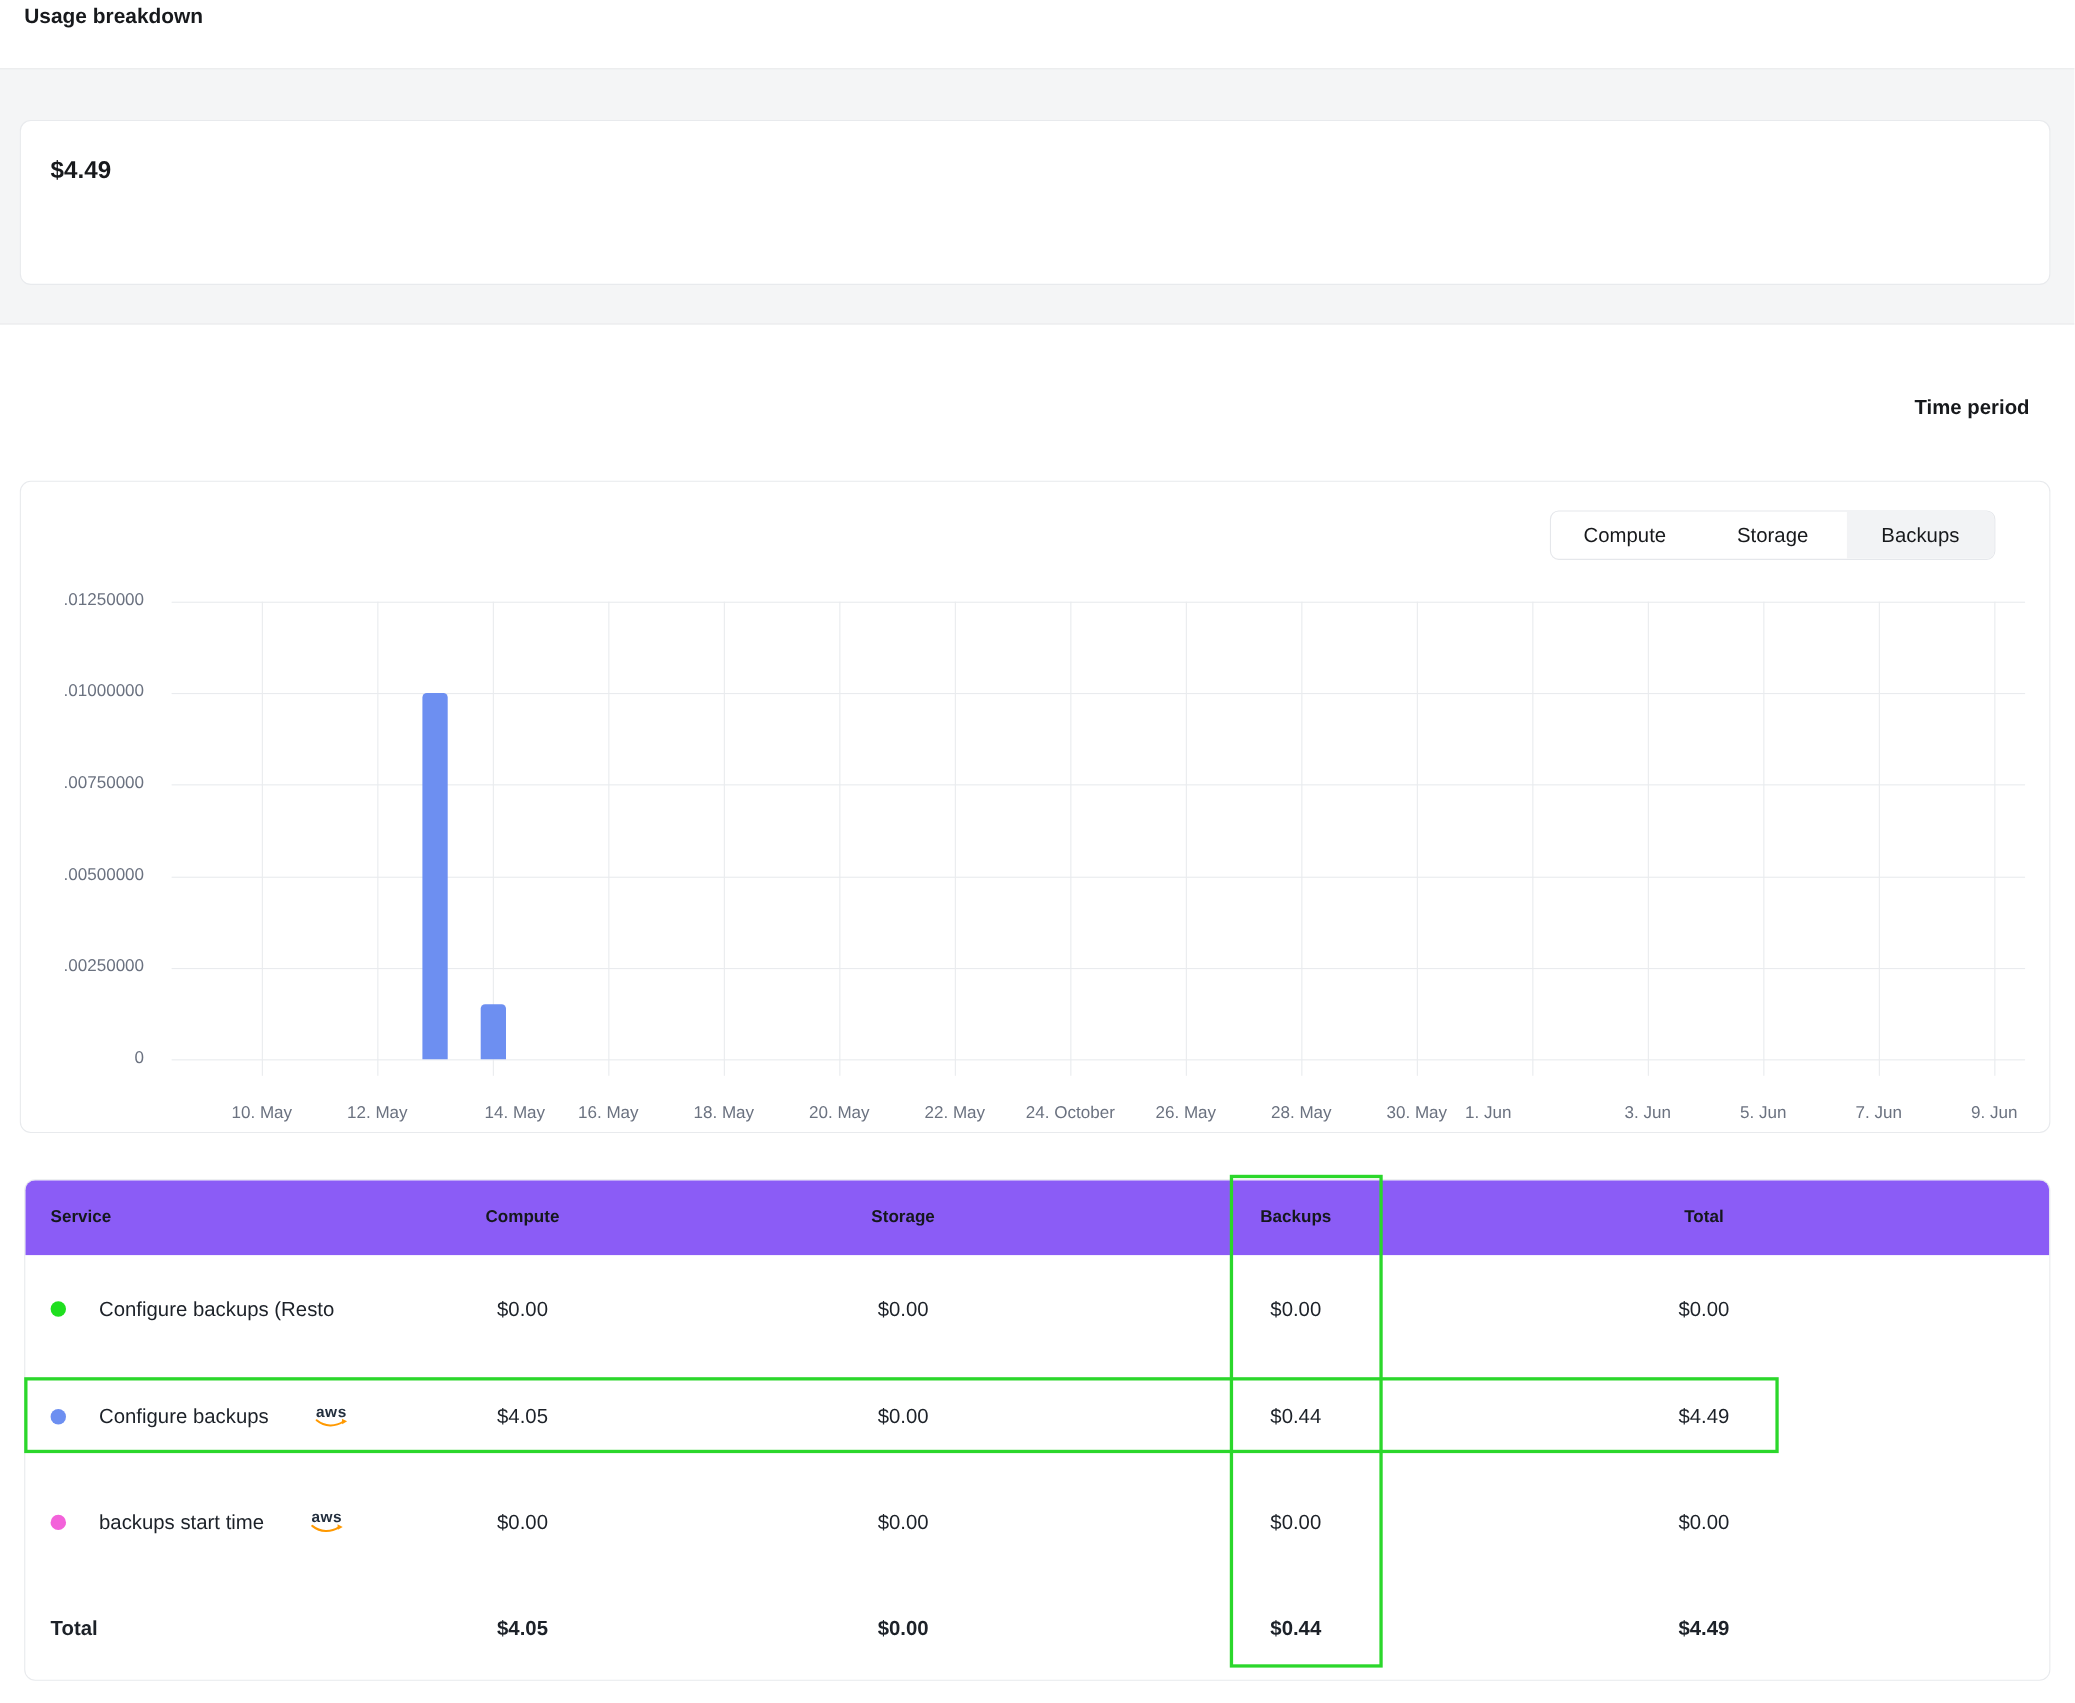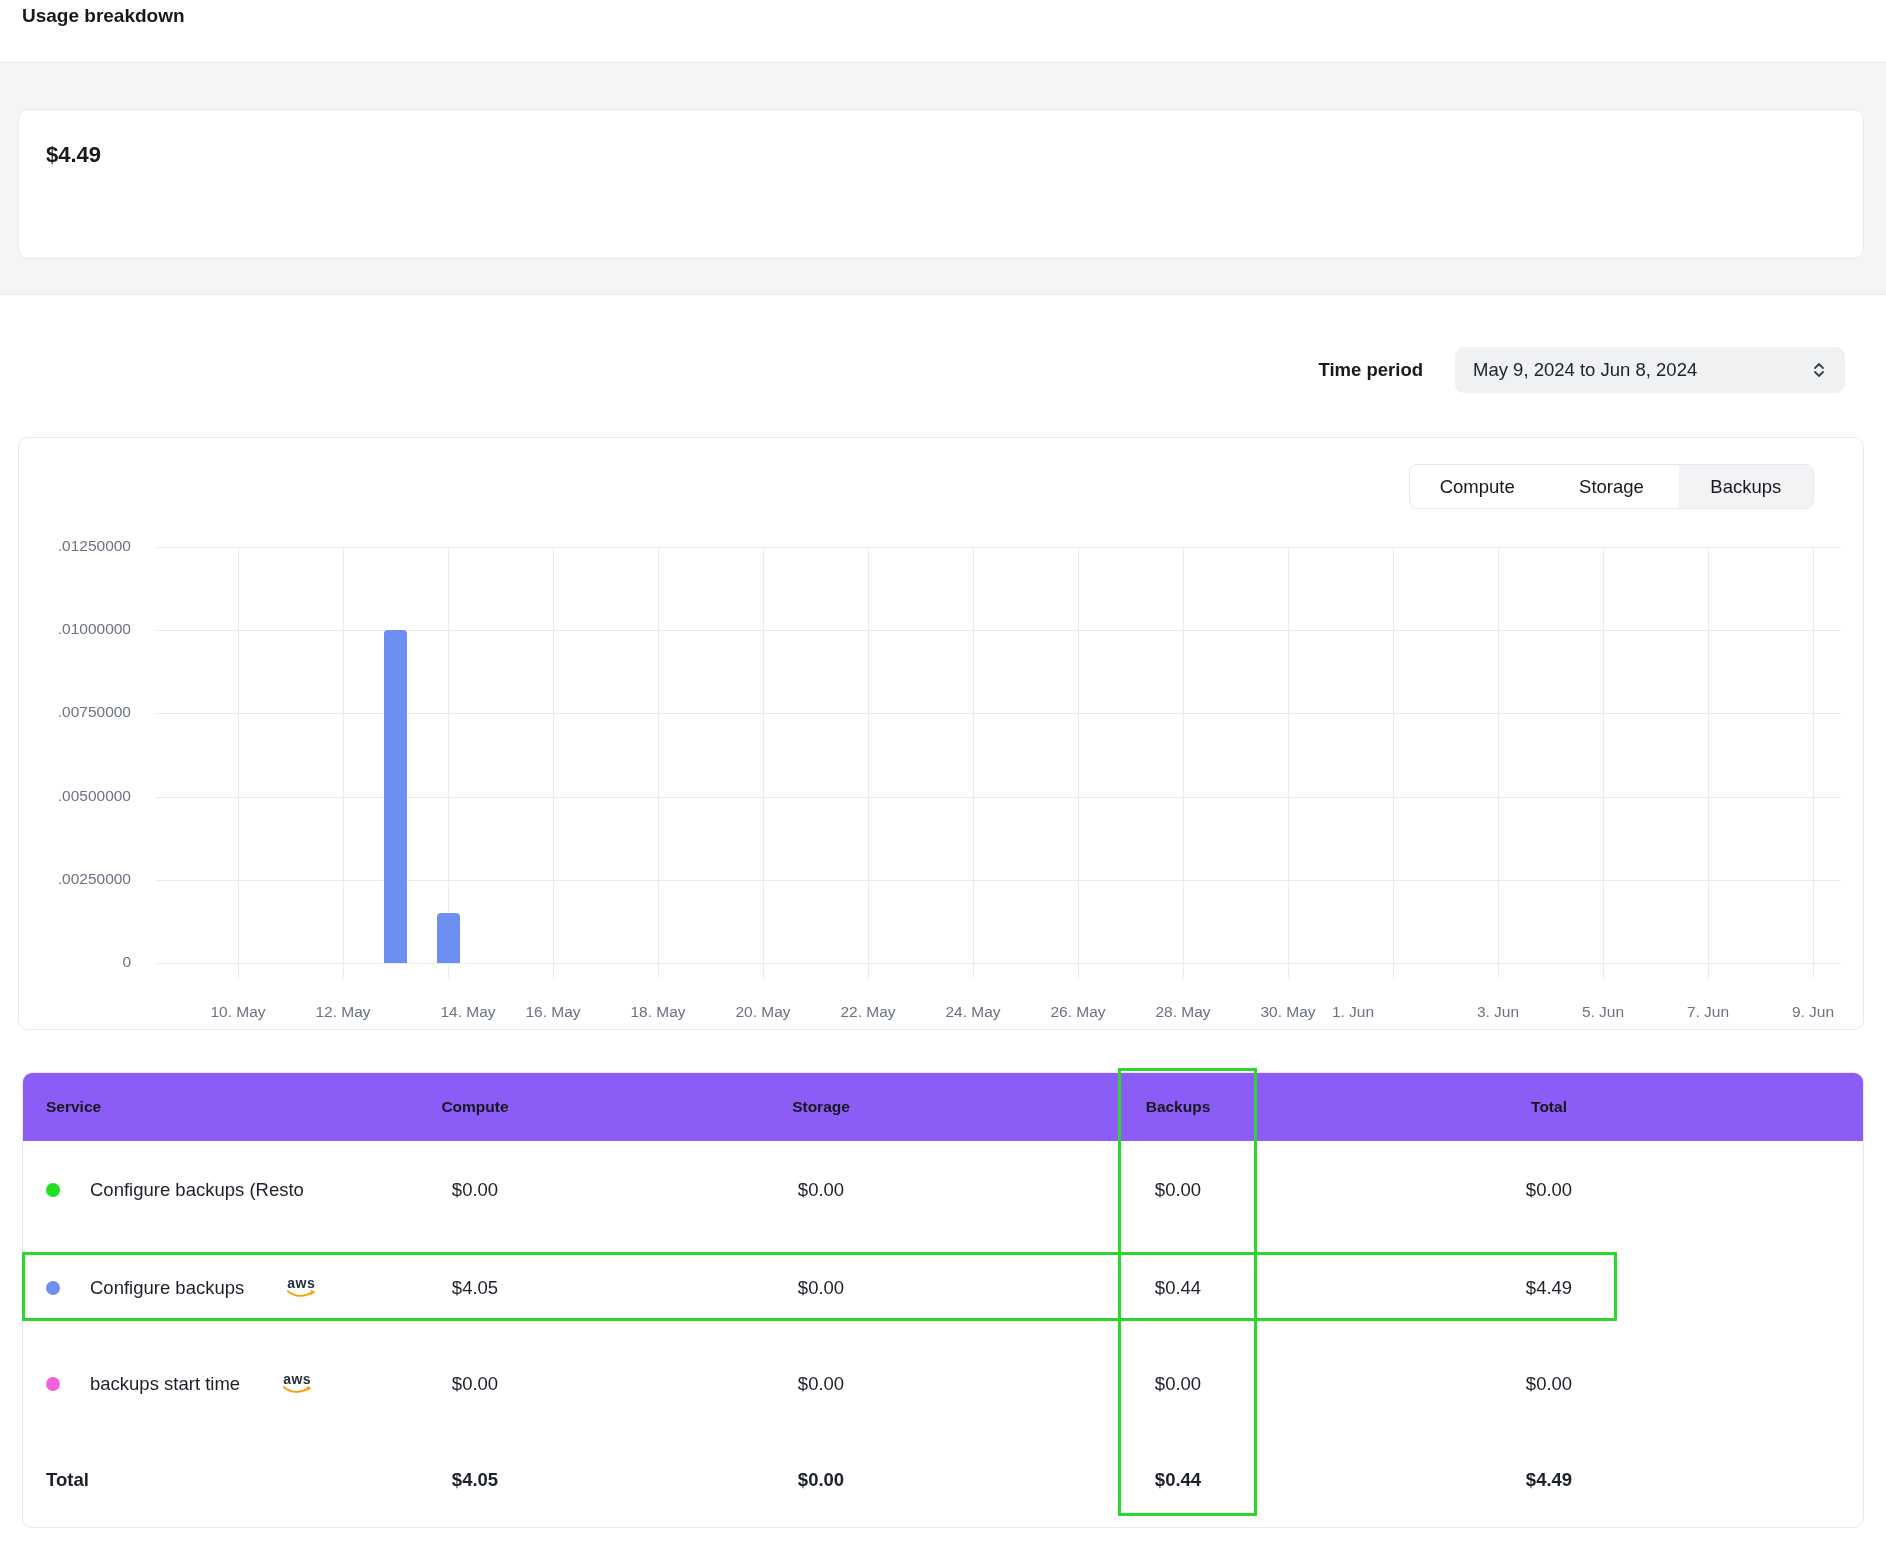--- a/index.html
+++ b/index.html
@@ -78,27 +78,20 @@
   <div id="page-title" class="abs">Usage breakdown</div>
 
   <div id="summary-band" class="abs">
     <div id="summary-card">
       <div id="summary-value">$4.49</div>
     </div>
   </div>
 
   <div id="time-period-row" class="abs">
     <div id="time-period-label">Time period</div>
-    <div id="time-period-select">
-      <span id="time-period-value">May 9, 2024 to Jun 8, 2024</span>
-      <svg class="updown-icon" viewBox="0 0 16 18" fill="none" stroke="#3c4350" stroke-width="1.8" stroke-linecap="round" stroke-linejoin="round">
-        <path d="M4 7 L8 3 L12 7"></path>
-        <path d="M4 11 L8 15 L12 11"></path>
-      </svg>
-    </div>
   </div>
 
   <div id="chart-card" class="abs">
     <div id="chart-tabs">
         <div class="chart-tab">Compute</div>
         <div class="chart-tab">Storage</div>
         <div class="chart-tab selected">Backups</div>
       </div>
     <div id="y-axis">
         <div class="y-tick" style="top: 99px;">.01250000</div>
@@ -135,21 +128,21 @@
         <div class="bar" style="left: 280.5px; width: 23px; top: 366.08px; height: 49.92px; background: rgb(109, 143, 241);"></div>
       </div>
     <div id="x-axis">
         <div class="x-tick" style="left: 174px;">10. May</div>
         <div class="x-tick" style="left: 279px;">12. May</div>
         <div class="x-tick" style="left: 404px;">14. May</div>
         <div class="x-tick" style="left: 489px;">16. May</div>
         <div class="x-tick" style="left: 594px;">18. May</div>
         <div class="x-tick" style="left: 699px;">20. May</div>
         <div class="x-tick" style="left: 804px;">22. May</div>
-        <div class="x-tick" style="left: 909px;">24. May</div>
+        <div class="x-tick" style="left: 909px;">24. October</div>
         <div class="x-tick" style="left: 1014px;">26. May</div>
         <div class="x-tick" style="left: 1119px;">28. May</div>
         <div class="x-tick" style="left: 1224px;">30. May</div>
         <div class="x-tick" style="left: 1289px;">1. Jun</div>
         <div class="x-tick" style="left: 1434px;">3. Jun</div>
         <div class="x-tick" style="left: 1539px;">5. Jun</div>
         <div class="x-tick" style="left: 1644px;">7. Jun</div>
         <div class="x-tick" style="left: 1749px;">9. Jun</div>
       </div>
   </div>

